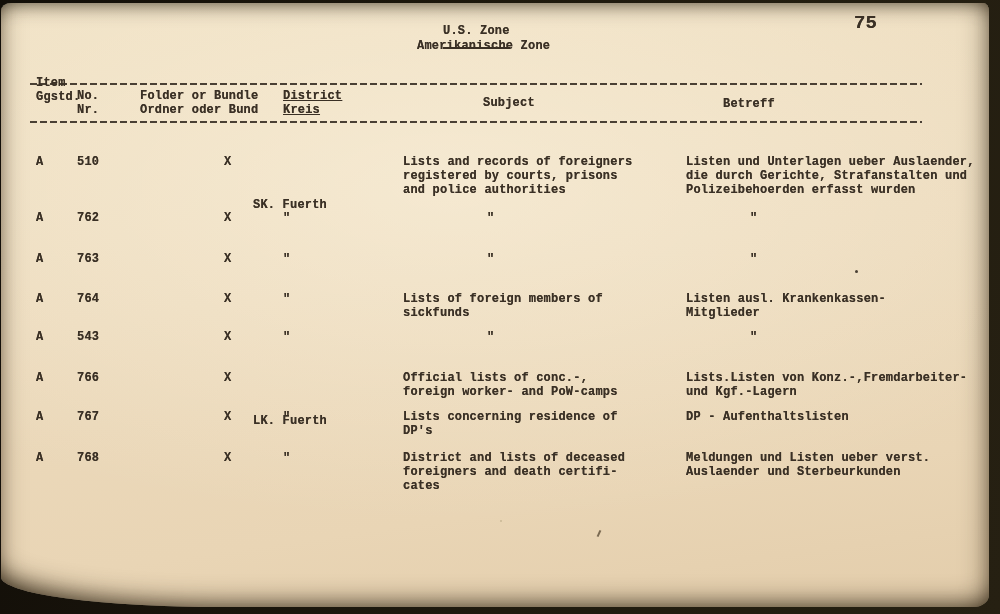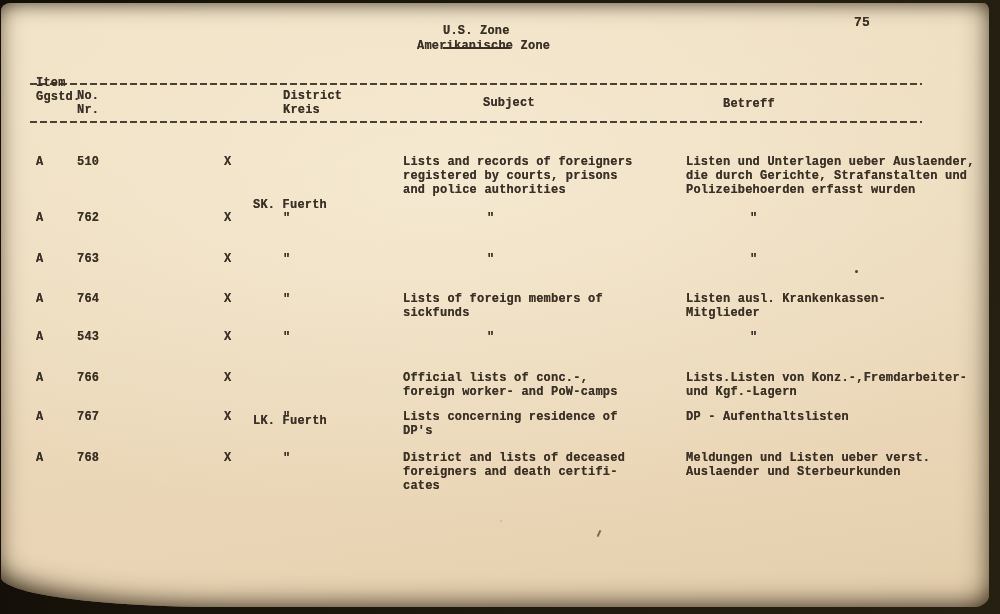--- a/index.html
+++ b/index.html
@@ -22,31 +22,31 @@
   }
   .layer{position:absolute;inset:0;}
   .t{
     position:absolute;
     font:bold 12px/14px "Liberation Mono","DejaVu Sans Mono",monospace;
     color:#3a3025;letter-spacing:.2px;white-space:pre-line;
     text-shadow:0 0 .5px rgba(58,48,37,.8);
   }
   .title-en{left:443px;top:24px;border-bottom:2px solid #3a3025;padding-bottom:9px;}
   .title-de{left:417px;top:39px;}
-  .pageno{left:854px;top:16px;font-size:13px;}
+  .pageno{left:854px;top:16px;font-size:19px;}
   .dash{
     position:absolute;left:30px;width:892px;height:2px;
     background:repeating-linear-gradient(90deg,#4a4034 0 7px,transparent 7px 10px);
   }
   .dash1{top:83px;}
   .dash2{top:121px;}
   .hItem{left:36px;top:76px;}
   .hNo{left:77px;top:89px;}
   .hFolder{left:140px;top:89px;}
-  .hDistrict{left:283px;top:89px;}
+  .hDistrict{left:283px;top:89px;text-decoration:underline;}
   .hSubject{left:483px;top:96px;}
   .hBetreff{left:723px;top:97px;}
   .row{position:absolute;left:0;width:1000px;height:0;}
   .cA{left:36px;top:0;}
   .cN{left:77px;top:0;}
   .cX{left:224px;top:0;}
   .cD{left:253px;top:0;margin-top:43px;}
   .cDq{left:283px;top:0;}
   .cS{left:403px;top:0;}
   .cSq{left:487px;top:0;}
@@ -67,20 +67,22 @@
     <div class="t title-de">Amerikanische Zone</div>
     <div class="t pageno">75</div>
 
     <div class="dash dash1"></div>
     <div class="dash dash2"></div>
 
     <div class="t hItem">Item
 Ggstd.</div>
     <div class="t hNo">No.
 Nr.</div>
+    <div class="t hFolder">Folder or Bundle
+Ordner oder Bund</div>
     <div class="t hDistrict">District
 Kreis</div>
     <div class="t hSubject">Subject</div>
     <div class="t hBetreff">Betreff</div>
 
     <div class="row" style="top:155px">
       <div class="t cA">A</div>
       <div class="t cN">510</div>
       <div class="t cX">X</div>
       <div class="t cD">SK. Fuerth</div>

